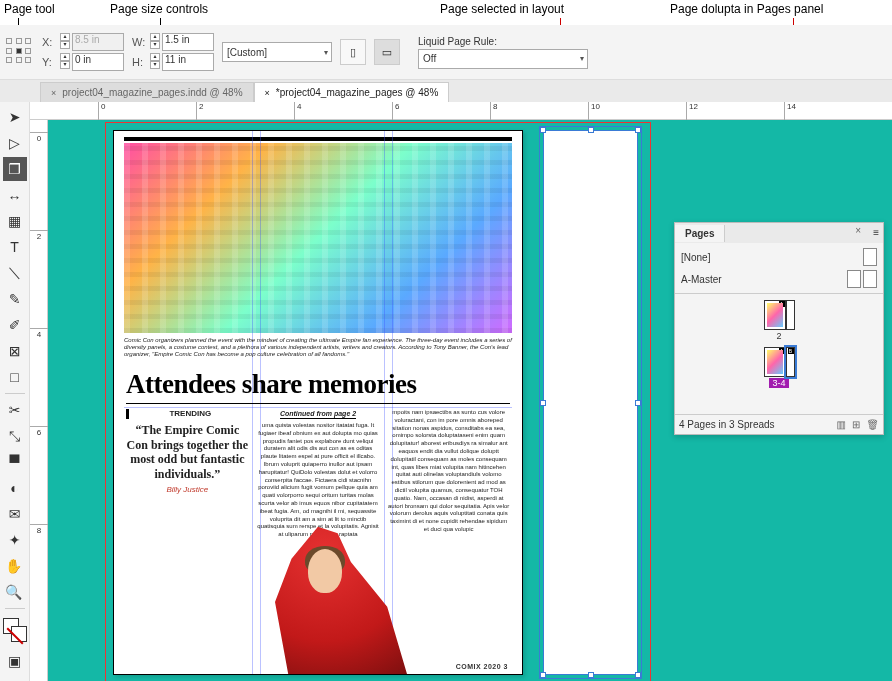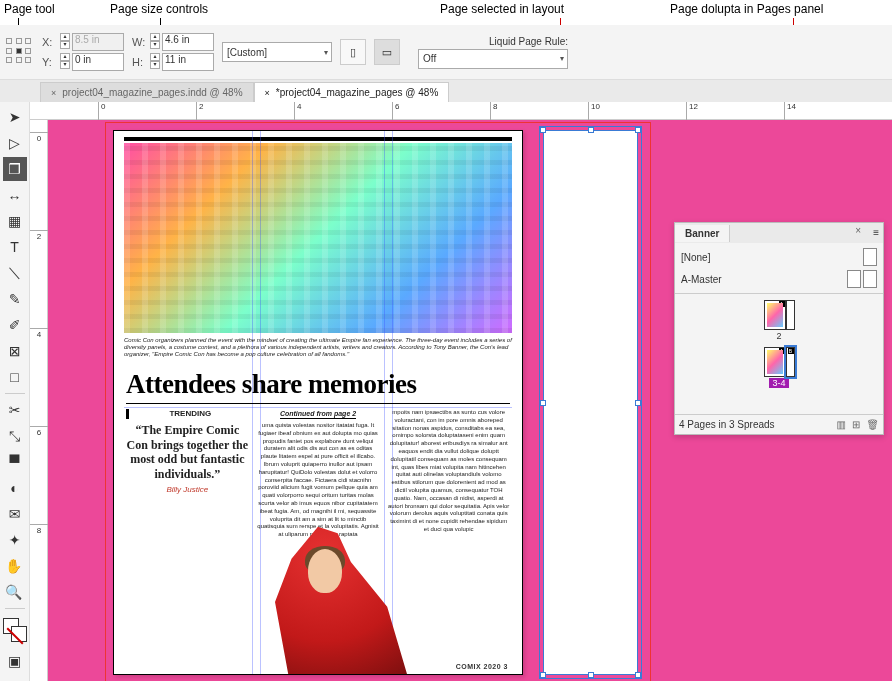--- a/index.html
+++ b/index.html
@@ -21,21 +21,21 @@
   .fieldcol { display: flex; flex-direction: column; gap: 2px; }
   .fieldrow { display: flex; align-items: center; gap: 2px; }
   .flabel { width: 16px; color: #555; }
   .nudge { width: 10px; height: 18px; display:flex; flex-direction:column; }
   .nudge b { display:block; width:10px; height:8px; border:1px solid #aaa; background:#fff; font-size:6px; line-height:5px; text-align:center; font-weight:normal;}
   .numinput { width: 52px; height: 18px; border: 1px solid #aaa; background: #fff; padding: 0 2px; font-size: 10px; color:#333; }
   .numinput.dis { color: #aaa; background:#f0f0f0;}
   .dropdown { height: 20px; border: 1px solid #aaa; background: #fff; padding: 0 14px 0 4px; font-size: 10px; position: relative; display:flex; align-items:center;}
   .dropdown::after { content: "▾"; position: absolute; right: 3px; font-size: 8px; color: #555; }
   .iconbtn { width: 26px; height: 26px; border: 1px solid #ccc; background: #f8f8f8; display:flex; align-items:center; justify-content:center; }
-  .lprcol { display:flex; flex-direction:column; gap:2px;text-align:right; }
+  .lprcol { display:flex; flex-direction:column; gap:2px; }
   .lprlabel { font-size:10px; color:#333; }
   .chkrow { display:flex; align-items:center; gap:4px; font-size:10px; color:#333; }
   .chk { width:12px; height:12px; border:1px solid #888; background:#fff; }
 
   
   .tabs { height: 22px; background: #eaeaea; display: flex; align-items: flex-end; padding-left: 40px; }
   .dtab { height: 20px; padding: 0 10px; display:flex; align-items:center; gap:6px; font-size: 10px; border:1px solid #ccc; border-bottom:none; background:#ddd; color:#666; }
   .dtab.active { background:#fff; color:#222; }
   .dtab .x { font-size:9px; }
 
@@ -49,21 +49,21 @@
   .sw { position:absolute; width:16px; height:16px; border:1px solid #333;}
   .sw1 { background:#fff; top:0; left:0; }
   .sw2 { background:#fff; top:8px; left:8px; }
   .swline { position:absolute; width:22px; height:2px; background:#c00; transform:rotate(45deg); top:17px; left:1px;}
 
   .ruler-h { position:absolute; left:30px; top:0; right:0; height:18px; background:#fff; border-bottom:1px solid #ccc; font-size:8px; }
   .ruler-h .tick { position:absolute; top:0; height:18px; border-left:1px solid #aaa; padding-left:2px; }
   .ruler-v { position:absolute; left:30px; top:18px; width:18px; bottom:0; background:#fff; border-right:1px solid #ccc; font-size:8px;}
   .ruler-v .tick { position:absolute; left:0; width:18px; border-top:1px solid #aaa; padding-top:1px; text-align:center;}
 
-  .canvas { position:absolute; left:48px; top:18px; right:0; bottom:0; background:#ec4899; overflow:hidden; }
+  .canvas { position:absolute; left:48px; top:18px; right:0; bottom:0; background:#14b8a6; overflow:hidden; }
 
   .spread { position:absolute; left:65px; top:10px; width:530px; height:545px; }
   .bleed { position:absolute; border:1px solid #e33; left:-8px; top:-8px; right:-8px; bottom:-8px; }
   .pageMain { position:absolute; left:0; top:0; width:410px; height:545px; background:#fff; border:1px solid #000; box-shadow:2px 2px 4px rgba(0,0,0,0.15);}
   .pageFold { position:absolute; left:430px; top:0; width:95px; height:545px; background:#fff; border:1px solid #3a7bd5; outline:1px solid #3a7bd5; outline-offset:3px;}
   .pageFold .handle { position:absolute; width:6px; height:6px; border:1px solid #3a7bd5; background:#fff;}
   .gline { position:absolute; background:rgba(60,80,255,0.35); }
 
   
   .heroimg { position:absolute; left:10px; top:12px; right:10px; height:190px; background:linear-gradient(135deg,#ff4fa3 0%,#ffb347 25%,#7cffcb 50%,#5aa9ff 75%,#d06bff 100%); }
@@ -152,41 +152,41 @@
         <div class="numinput">0 in</div>
       </div>
     </div>
     <div class="fieldcol">
       <div class="fieldrow">
         <span class="flabel">W:</span>
         <div class="nudge">
             <b>▴</b>
             <b>▾</b>
           </div>
-        <div class="numinput">4.6 in</div>
+        <div class="numinput">1.5 in</div>
       </div>
       <div class="fieldrow">
         <span class="flabel">H:</span>
         <div class="nudge">
             <b>▴</b>
             <b>▾</b>
           </div>
         <div class="numinput">11 in</div>
       </div>
     </div>
     <div class="dropdown" style="width:110px">[Custom]</div>
     <div class="fieldcol">
       <div class="iconbtn">▯</div>
     </div>
     <div class="fieldcol">
       <div class="iconbtn" style="background:#ddd">▭</div>
     </div>
     <div class="lprcol" style="margin-left:10px">
       <span class="lprlabel">Liquid Page Rule:</span>
-      <div class="dropdown" style="width:150px">Off</div>
+      <div class="dropdown" style="width:170px">Off</div>
     </div>
   </div>
 
   <div class="tabs">
     <div class="dtab">
         <span class="x">×</span>
         <span>project04_magazine_pages.indd @ 48%</span>
       </div>
     <div class="dtab active">
         <span class="x">×</span>
@@ -294,21 +294,21 @@
           <div class="handle" style="left:calc(50% - 3px); top:-4px"></div>
           <div class="handle" style="left:calc(50% - 3px); bottom:-4px"></div>
           <div class="handle" style="left:-4px; top:calc(50% - 3px)"></div>
           <div class="handle" style="right:-4px; top:calc(50% - 3px)"></div>
         </div>
       </div>
     </div>
 
     <div class="panel">
       <div class="panel-hdr">
-        <div class="panel-tab">Banner</div>
+        <div class="panel-tab">Pages</div>
         <span class="panel-x">×</span>
         <span class="panel-menu">≡</span>
       </div>
       <div class="master-area">
         <div class="mrow">
             <span>[None]</span>
             <div class="mthumb">
               <div class="mpage"></div>
             </div>
           </div>

